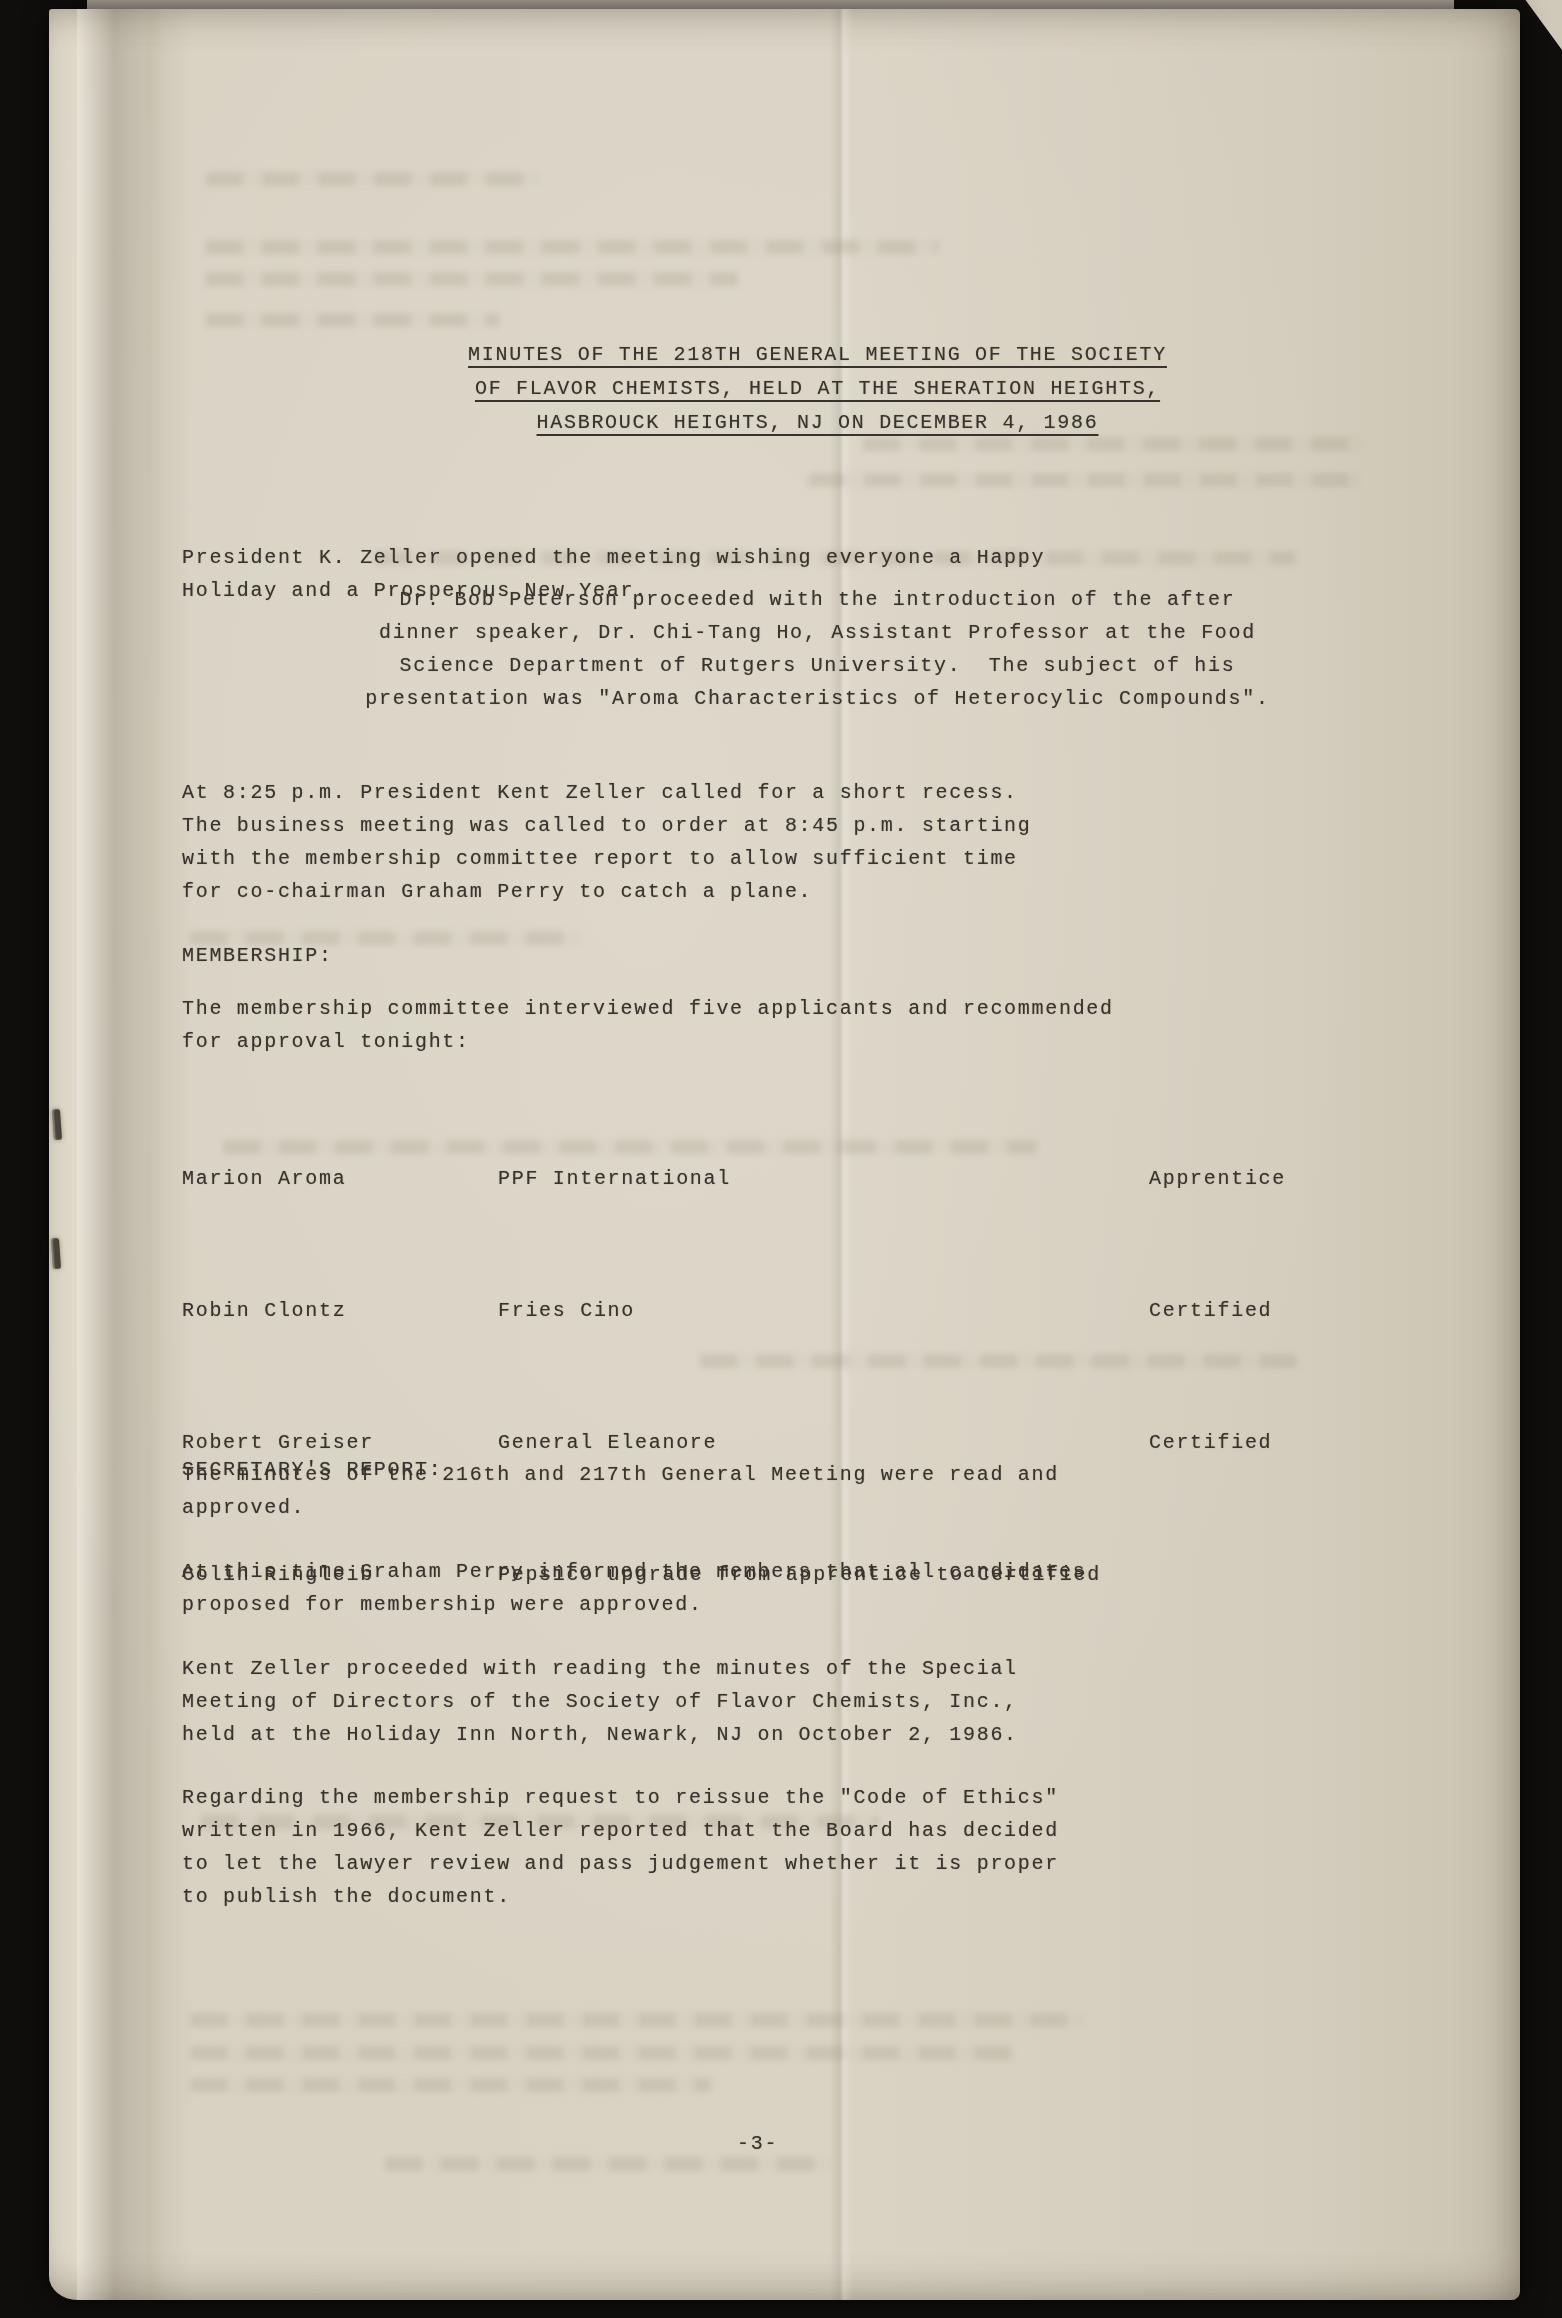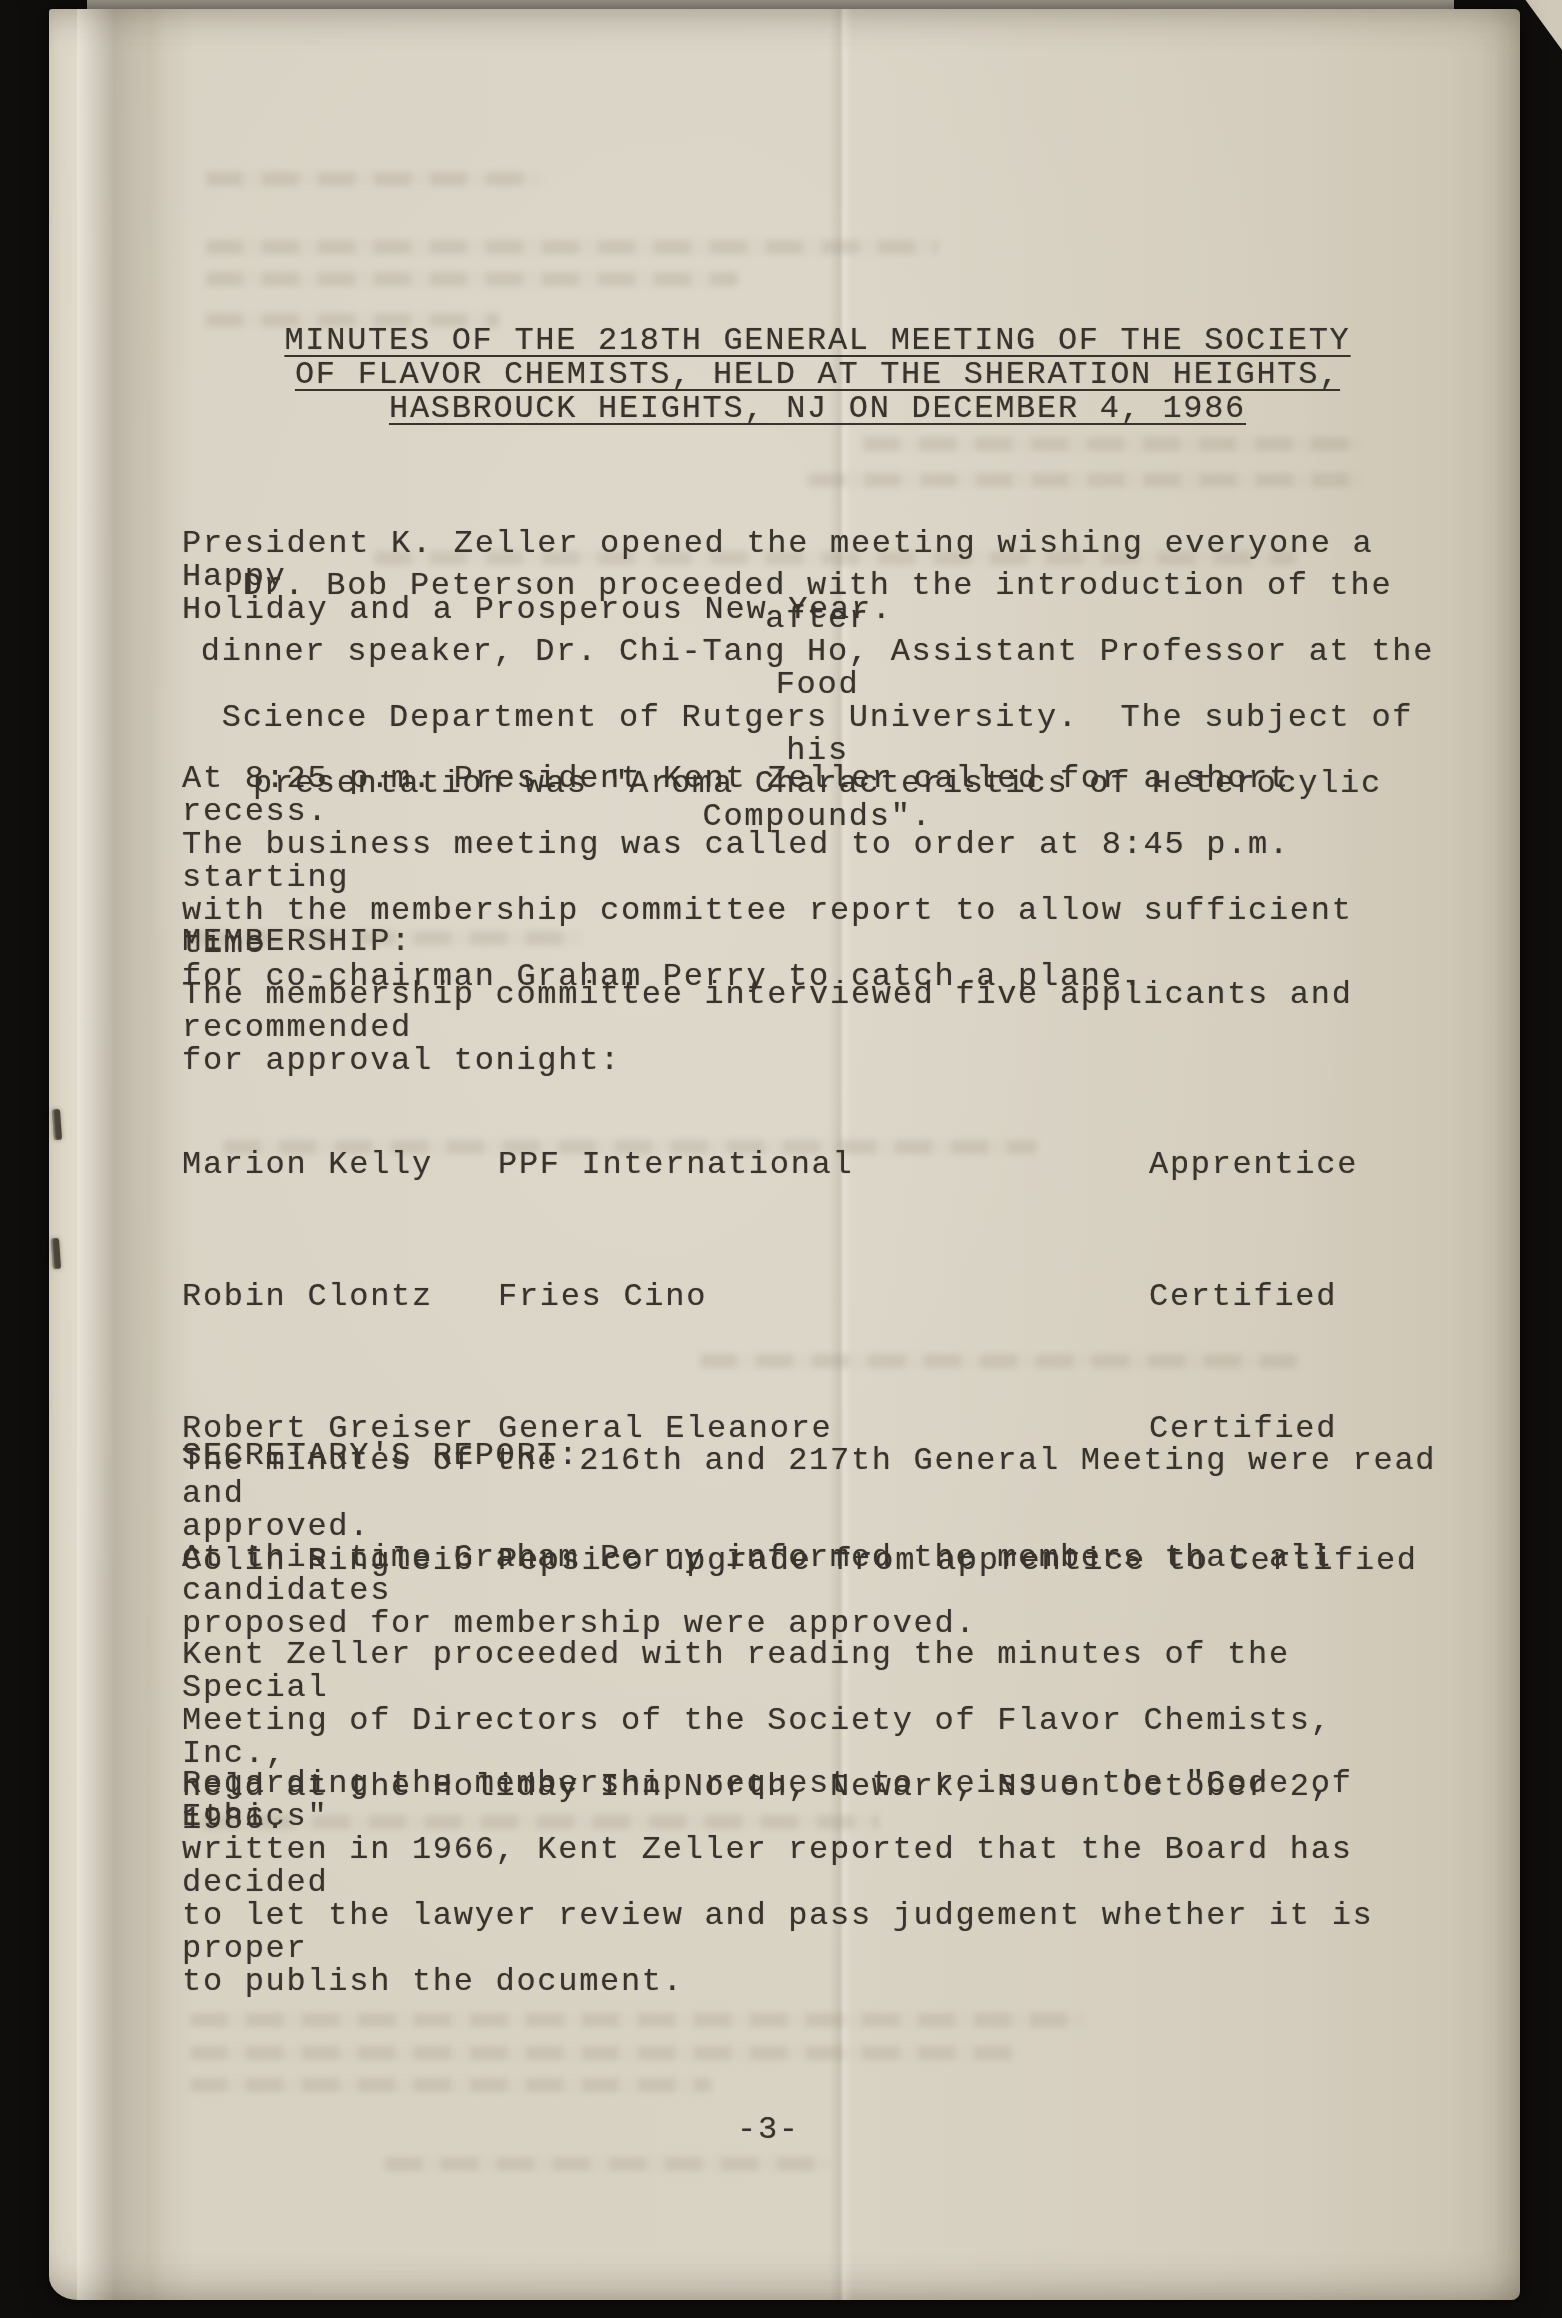--- a/index.html
+++ b/index.html
@@ -63,25 +63,26 @@
     filter:blur(3.3px); opacity:.5;
     background:repeating-linear-gradient(90deg,
       rgba(118,106,86,0.30) 0px, rgba(118,106,86,0.30) 37px,
       rgba(118,106,86,0.06) 37px, rgba(118,106,86,0.06) 56px);
     pointer-events:none;
   }
 
   
   .ink {
     color:var(--ink,#38332c);
-    font-size:32px;
+    font-size:20px;
     letter-spacing:1.7px;
     line-height:33px;
     text-shadow:0 0 1.1px rgba(56,51,44,0.42);
     white-space:pre-wrap;
+    margin-top:14px;
   }
   .tx { position:absolute; left:133px; width:1271px; }
 
   .title {
     text-align:center;
     line-height:34px;
     text-decoration:underline;
     text-underline-offset:6px;
     text-decoration-thickness:1.9px;
   }
@@ -144,21 +145,21 @@
 with the membership committee report to allow sufficient time
 for co-chairman Graham Perry to catch a plane.</div>
 
   <div class="tx ink hd" style="top:916px;">MEMBERSHIP:</div>
 
   <div class="tx ink" style="top:969px;">The membership committee interviewed five applicants and recommended
 for approval tonight:</div>
 
   <div class="mtable ink">
     <div class="mrow">
-      <span class="c1">Marion Kelly</span><span class="c2">PPF International</span><span class="c3">Apprentice</span>
+      <span class="c1">Marion Aroma</span><span class="c2">PPF International</span><span class="c3">Apprentice</span>
     </div>
     <div class="mrow">
       <span class="c1">Robin Clontz</span><span class="c2">Fries Cino</span><span class="c3">Certified</span>
     </div>
     <div class="mrow">
       <span class="c1">Robert Greiser</span><span class="c2">General Eleanore</span><span class="c3">Certified</span>
     </div>
     <div class="mrow">
       <span class="c1">Colin Ringleib</span><span class="c2">Pepsico upgrade from apprentice to Certified</span><span class="c3"></span>
     </div>

